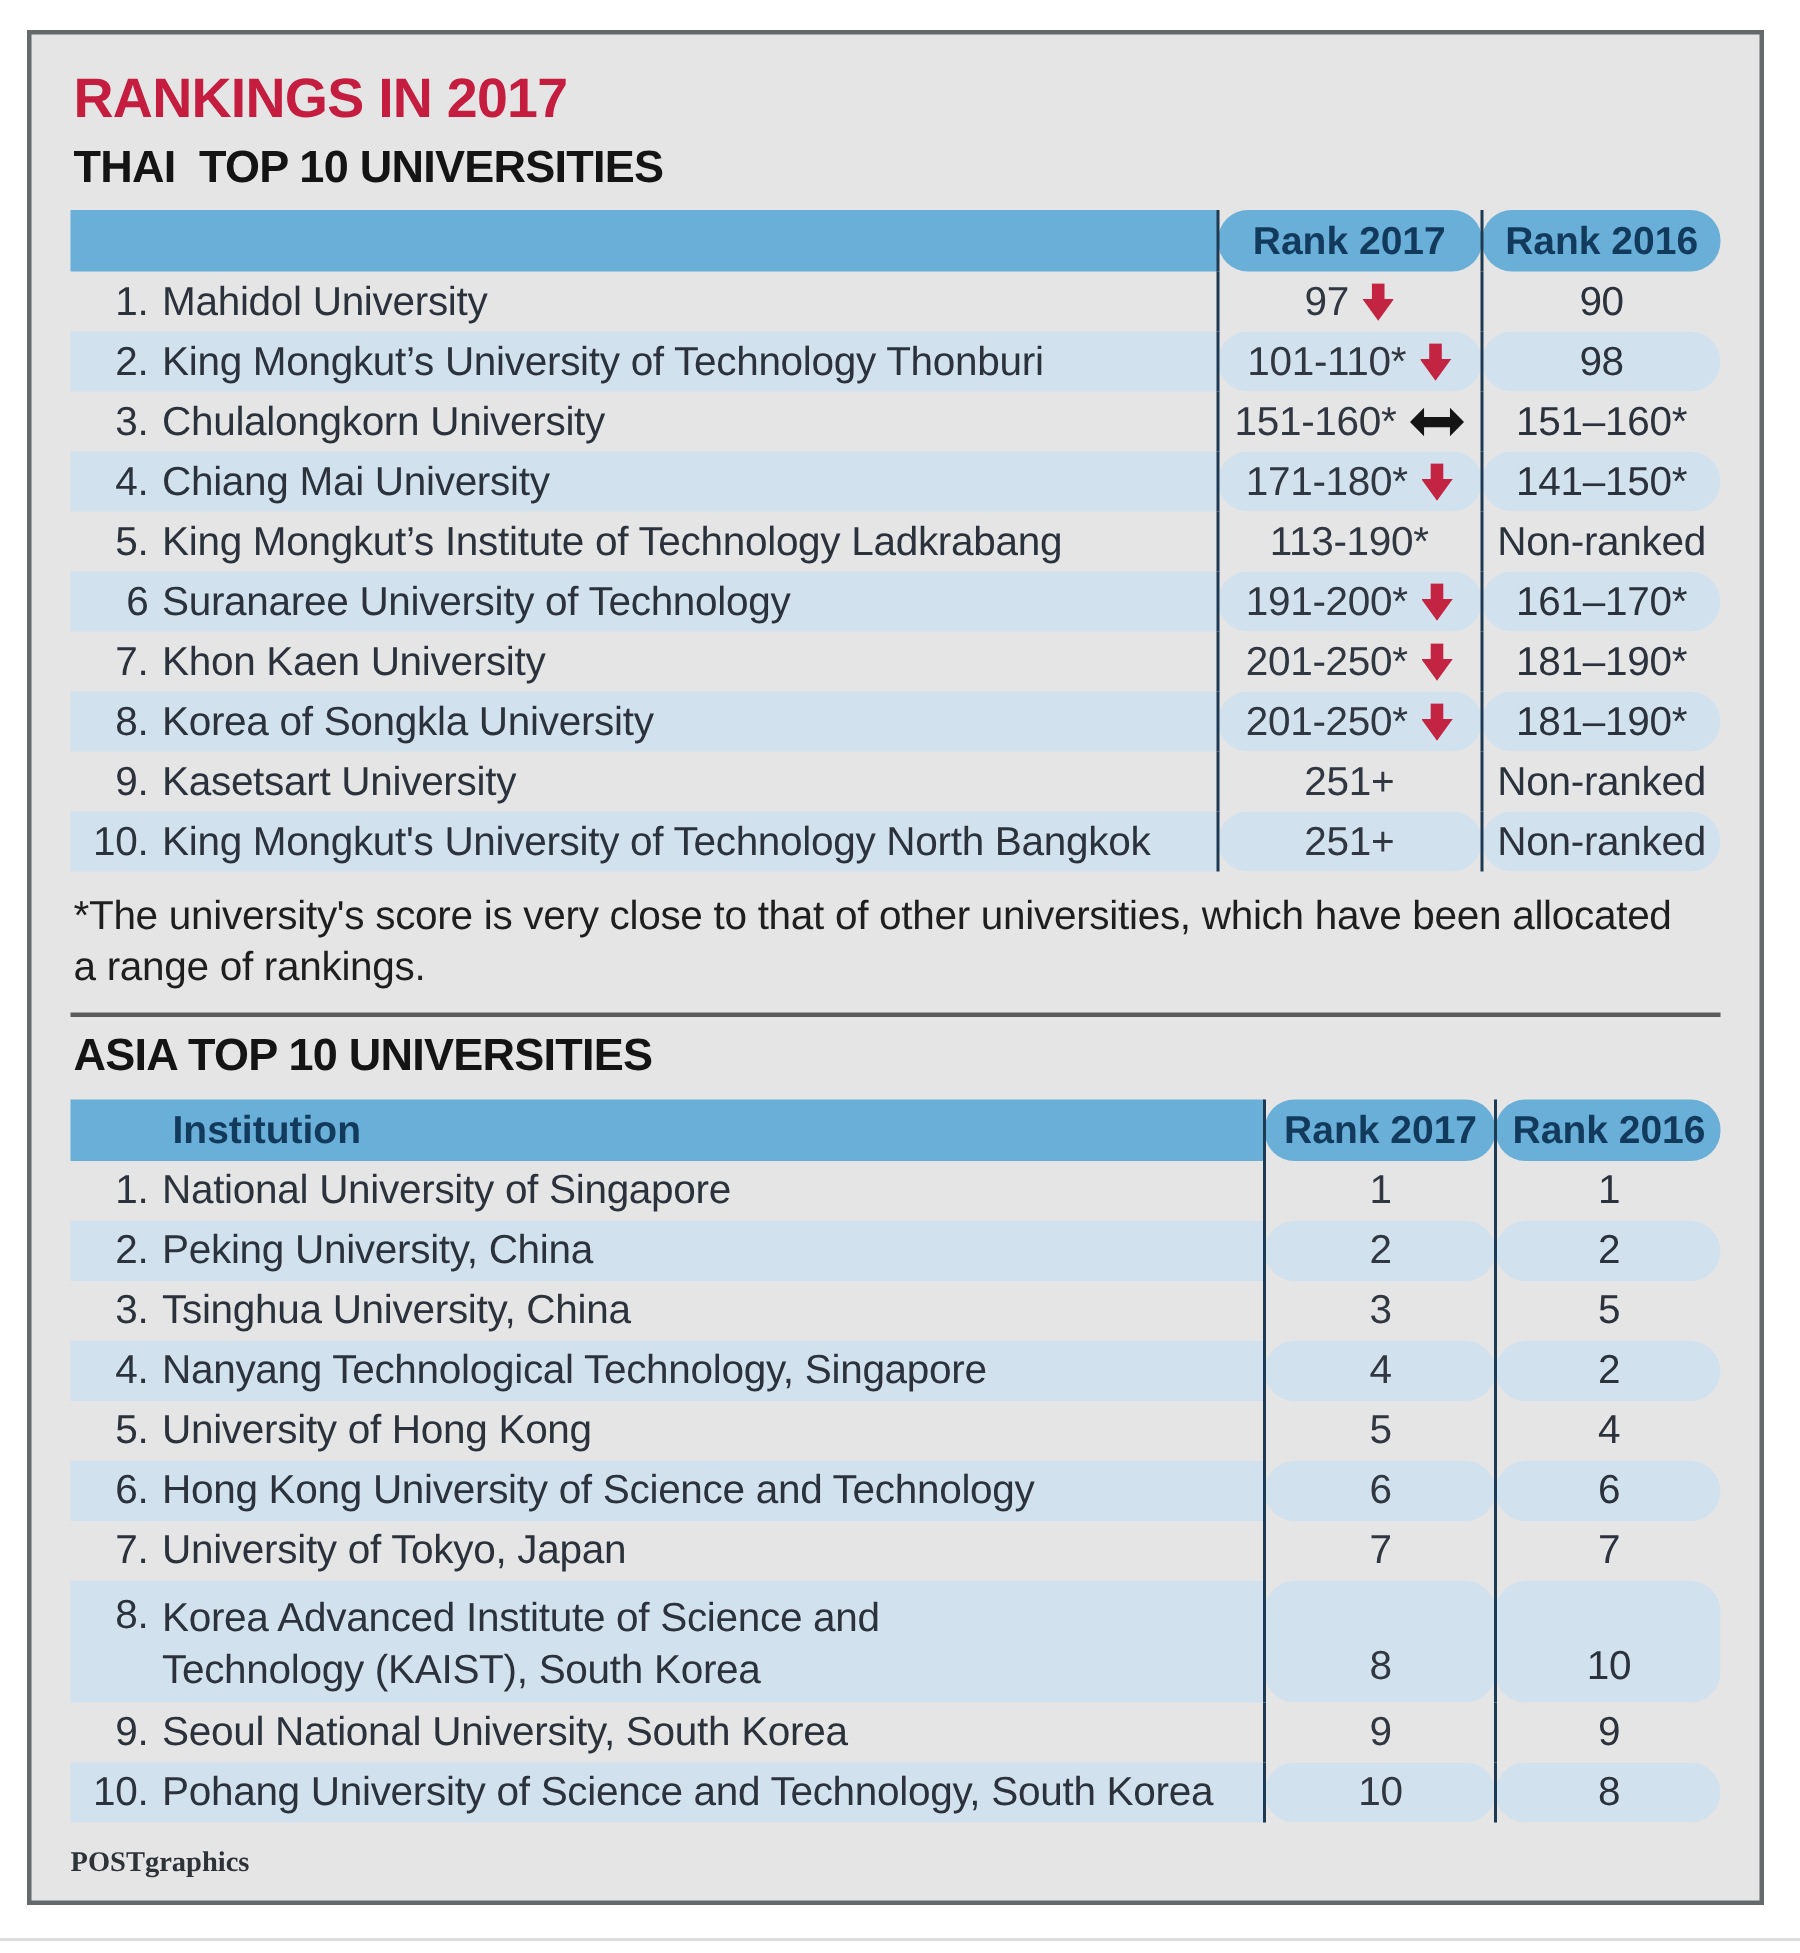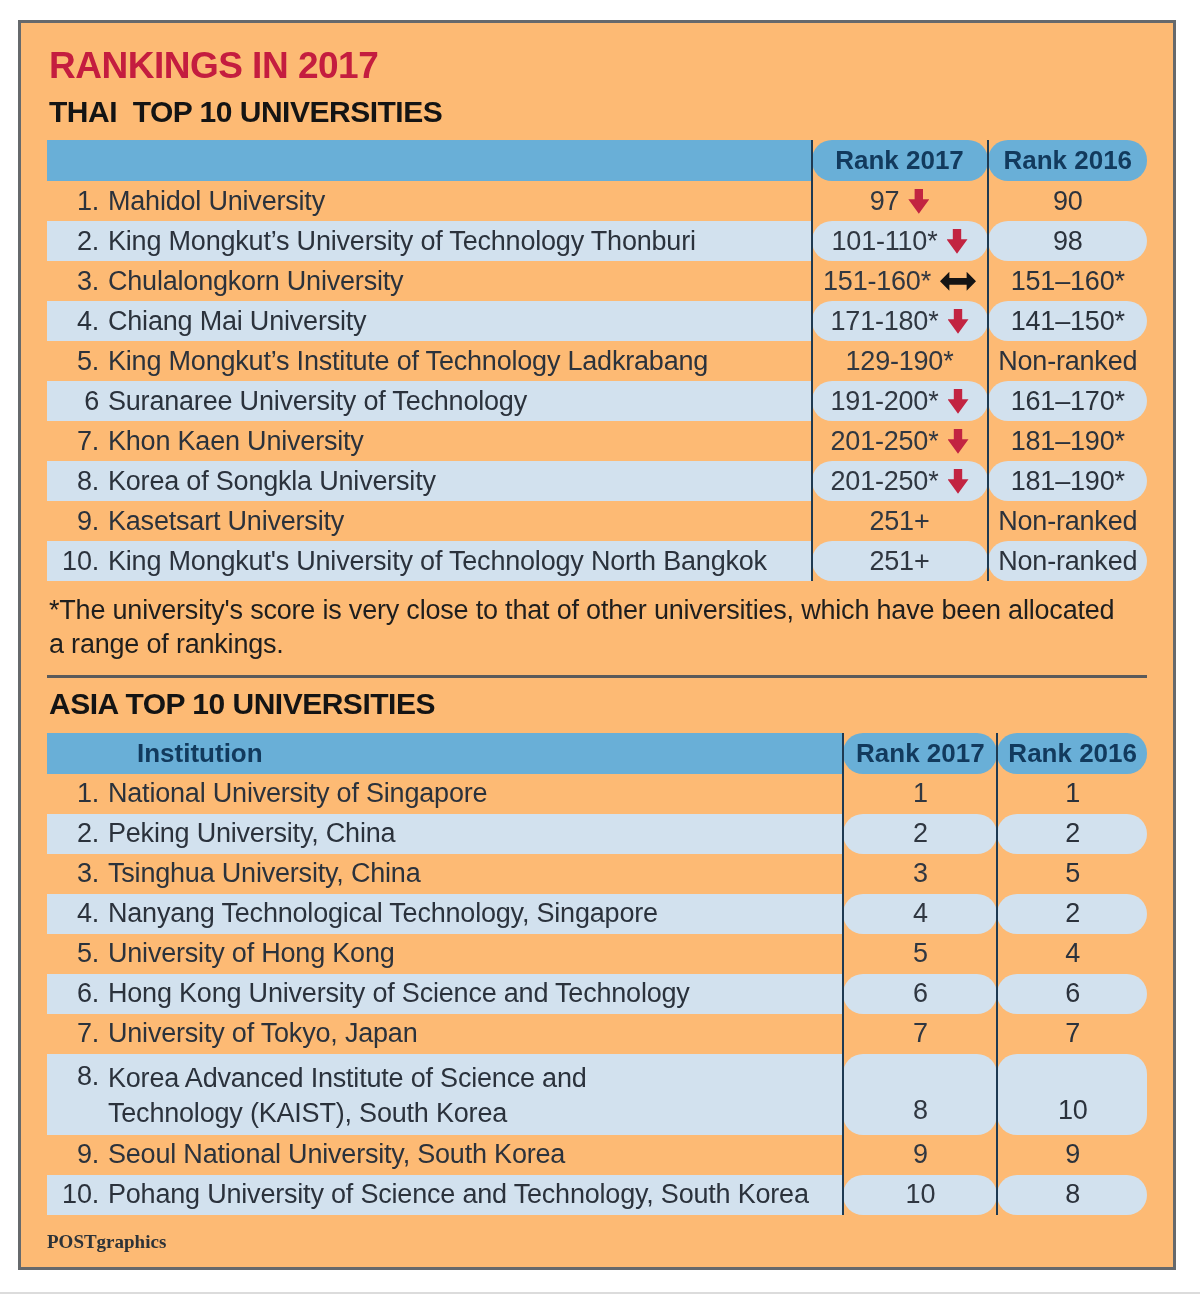--- a/index.html
+++ b/index.html
@@ -3,21 +3,21 @@
 <meta charset="utf-8">
 <style>
   html,body{margin:0;padding:0;}
   body{
     width:1200px;height:1302px;position:relative;background:#ffffff;
     font-family:"Liberation Sans", sans-serif;
     -webkit-font-smoothing:antialiased;
   }
   .frame{
     position:absolute;left:18px;top:20px;width:1158px;height:1250px;
-    box-sizing:border-box;border:3px solid #66696c;background:#fdba74;
+    box-sizing:border-box;border:3px solid #66696c;background:#e5e5e5;
     padding:0 26px;overflow:hidden;
   }
   .main-title{
     margin:24px 0 0 2px;font-size:37px;font-weight:bold;letter-spacing:-0.5px;
     color:var(--title-red,#c41d3f);line-height:1.05;
   }
   .section-heading{
     margin:10px 0 0 2px;font-size:30px;font-weight:bold;letter-spacing:-0.5px;
     color:#141414;line-height:1.05;white-space:pre-wrap;
   }
@@ -28,21 +28,21 @@
   .thai-table .col-r17{width:16%}
   .thai-table .col-r16{width:14.5%}
   .asia-table .col-inst{width:72.4%}
   .asia-table .col-r17{width:14%}
   .asia-table .col-r16{width:13.6%}
   thead th{
     background:var(--header-blue,#69afd7);height:41px;
     font-size:26px;font-weight:bold;color:var(--header-navy,#123a5d);
     padding:0;
   }
-  th.inst-h{text-align:left;padding-left:90px;}
+  th.inst-h{text-align:left;padding-left:68px;}
   tbody tr{height:40px;}
   tbody tr.tall{height:81px;}
   tbody tr:nth-child(even){background:var(--row-alt-blue,#d2e1ee);}
   td{
     font-size:27px;color:#2b323c;vertical-align:middle;padding:0;
     letter-spacing:-0.2px;
   }
   .inst-flex{display:flex;align-items:center;}
   tr.tall .inst-flex{align-items:flex-start;padding-top:3px;}
   .num{flex:none;width:52px;text-align:right;margin-right:9px;}
@@ -172,21 +172,21 @@
       </tr>
         <tr>
         <td>
           <div class="inst-flex">
             <span class="num">5.</span>
             <span class="name">King Mongkut’s Institute of Technology Ladkrabang</span>
           </div>
         </td>
         <td class="rank-cell">
           <span class="rank-inner">
-            <span class="rankval">129-190*</span>
+            <span class="rankval">113-190*</span>
 
           </span>
         </td>
         <td class="rank-cell">
           <span>Non-ranked</span>
         </td>
       </tr>
         <tr>
         <td>
           <div class="inst-flex">

